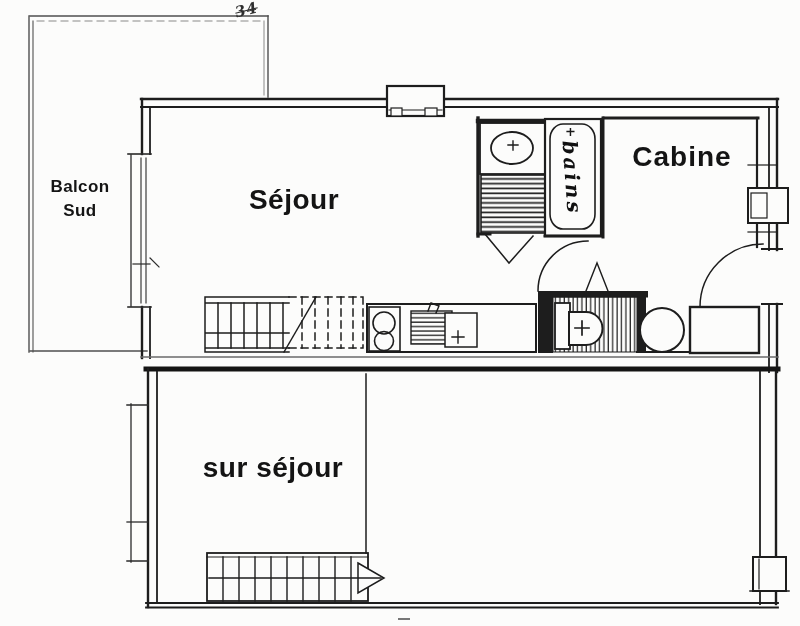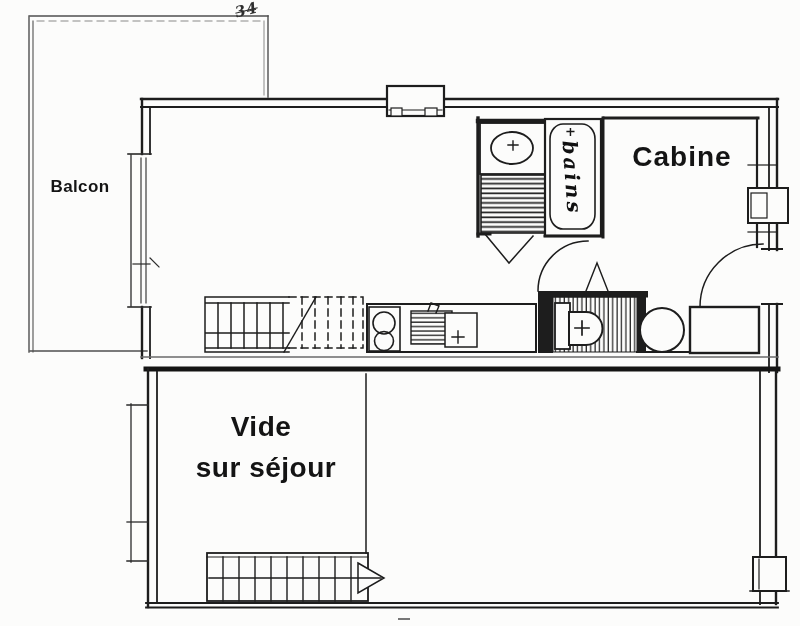--- a/index.html
+++ b/index.html
@@ -223,29 +223,30 @@
       <path d="M223,557 V601 M239,557 V601 M255,557 V601 M271,557 V601 M287,557 V601 M303,557 V601 M319,557 V601 M335,557 V601 M351,557 V601" stroke-width="1.4"></path>
       <path d="M358,563 L384,578 L358,593 Z" fill="#fcfcfb" stroke-width="1.5"></path>
       <path d="M209,578 H381" stroke-width="1.5"></path>
     </g>
 
     <path d="M399,619 h10" stroke="#777" stroke-width="2"></path>
   </svg>
 
   <div class="lbl balcony" style="left:22px;top:175px;">
     <span>Balcon</span>
+    <span>Sud</span>
   </div>
 
+  <div class="lbl room" style="left:204px;top:184px;width:180px;">Séjour</div>
 
   <div class="lbl room" style="left:592px;top:141px;width:180px;letter-spacing:1px;">Cabine</div>
 
   <div class="lbl plusmark" style="left:565px;top:124px;">+</div>
 
   <div class="lbl script" style="left:572px;top:178px;">bains</div>
 
-  <div class="lbl room" style="left:171px;top:411px;width:180px;">Vide</div>
-
-  <div class="lbl room" style="left:176px;top:452px;width:180px;text-align:center;">sur séjour</div>
+
+  <div class="lbl room" style="left:183px;top:452px;width:180px;text-align:center;">sur séjour</div>
 
 
   <div class="lbl note" style="left:235px;top:1px;">34</div>
 
 </div>
 
 </body></html>

